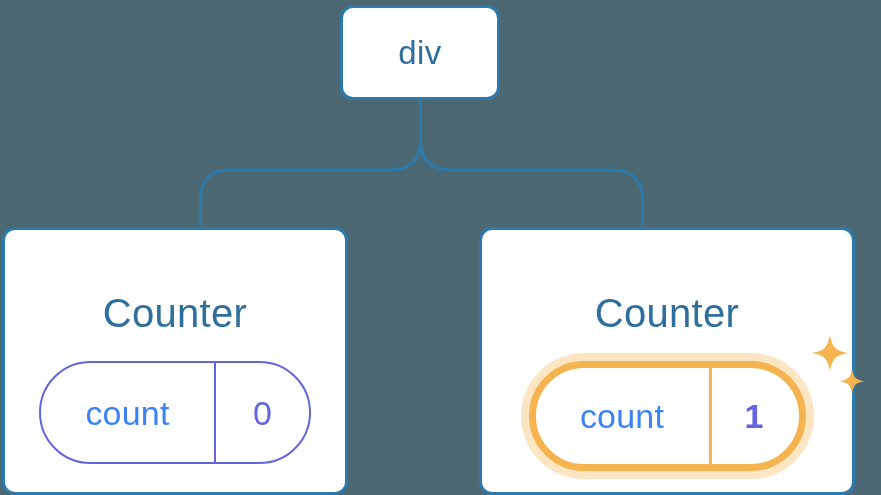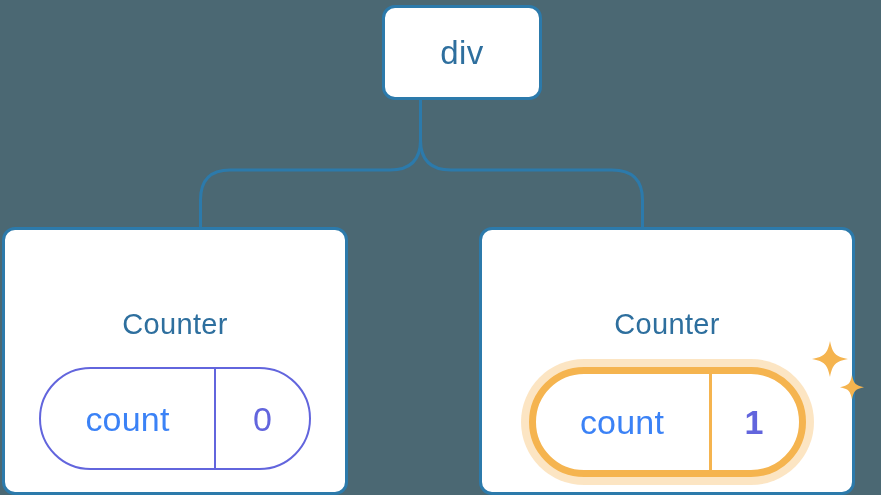--- a/index.html
+++ b/index.html
@@ -38,21 +38,20 @@
     top: 5px;
     width: 160px;
     height: 95px;
     background: #ffffff;
     border: 3px solid #2c7aab;
     border-radius: 13px;
     box-sizing: border-box;
     display: flex;
     align-items: center;
     justify-content: center;
-    margin-left: 42px;
   }
   .node-root-label {
     font-size: 33px;
     color: #2e6f9e;
     letter-spacing: 0.5px;
     line-height: 1;
   }
 
   
   .card {
@@ -69,24 +68,24 @@
   }
   .card-left {
     left: 2px;
     width: 346px;
   }
   .card-right {
     left: 479px;
     width: 376px;
   }
   .card-title {
-    font-size: 29px;
+    font-size: 40px;
     color: #2e6f9e;
     line-height: 1;
-    margin-top: 80px;
+    margin-top: 63px;
     letter-spacing: 0.3px;
   }
 
   
   .pill-wrap {
     position: relative;
     margin-top: 28px;
     display: flex;
     align-items: center;
     justify-content: center;

